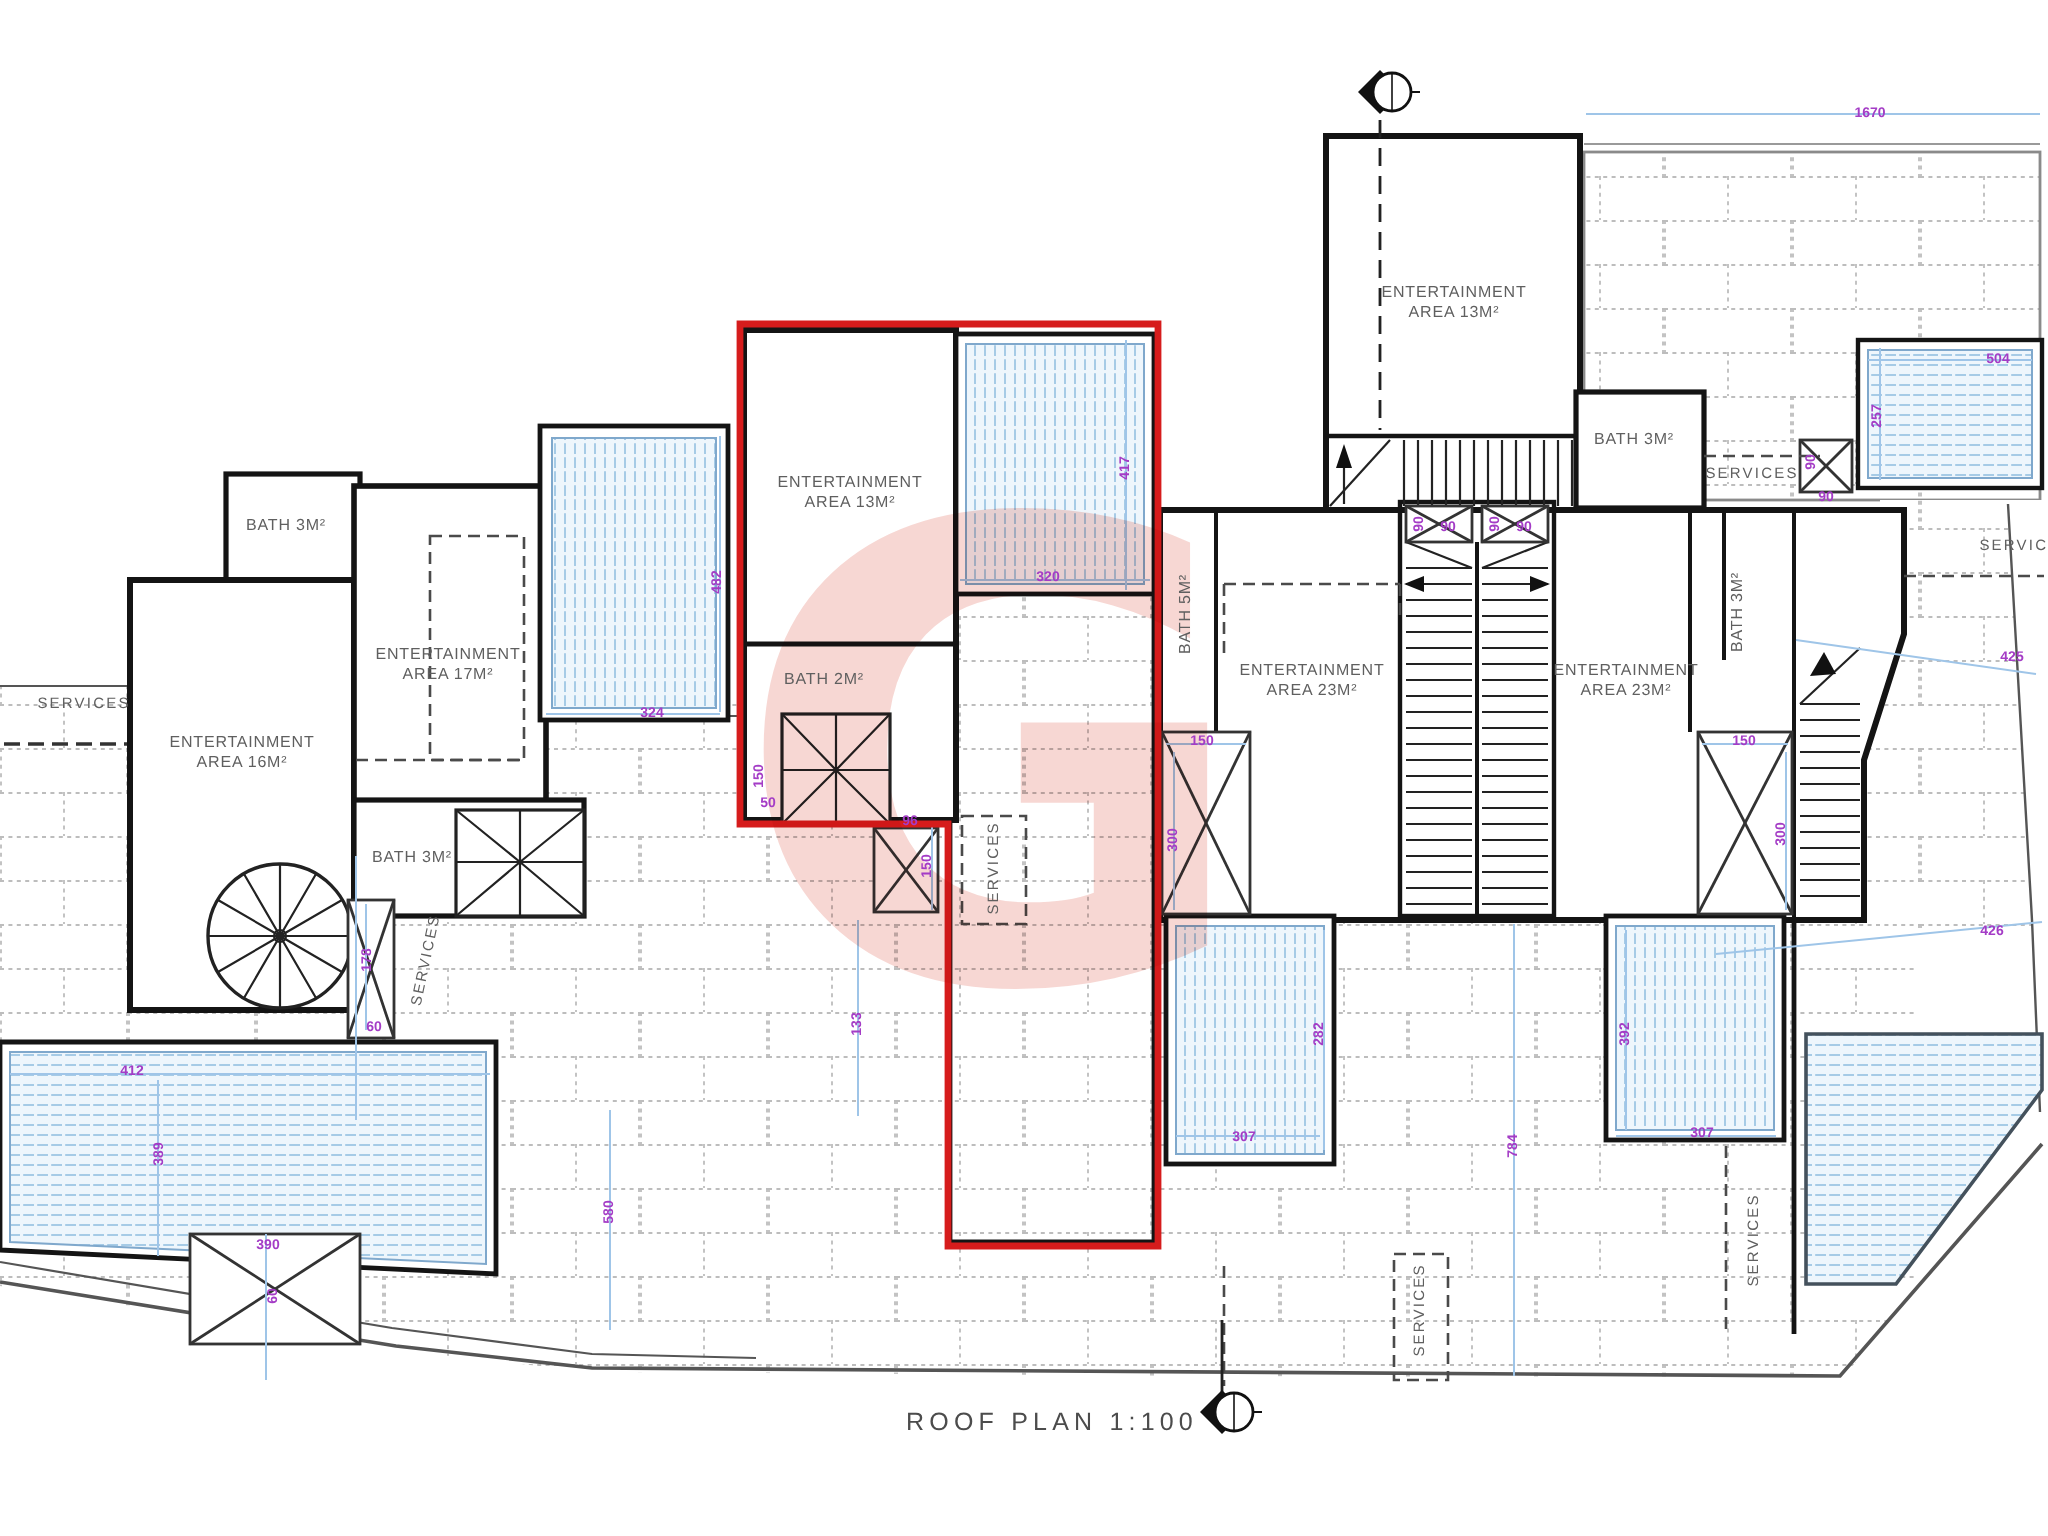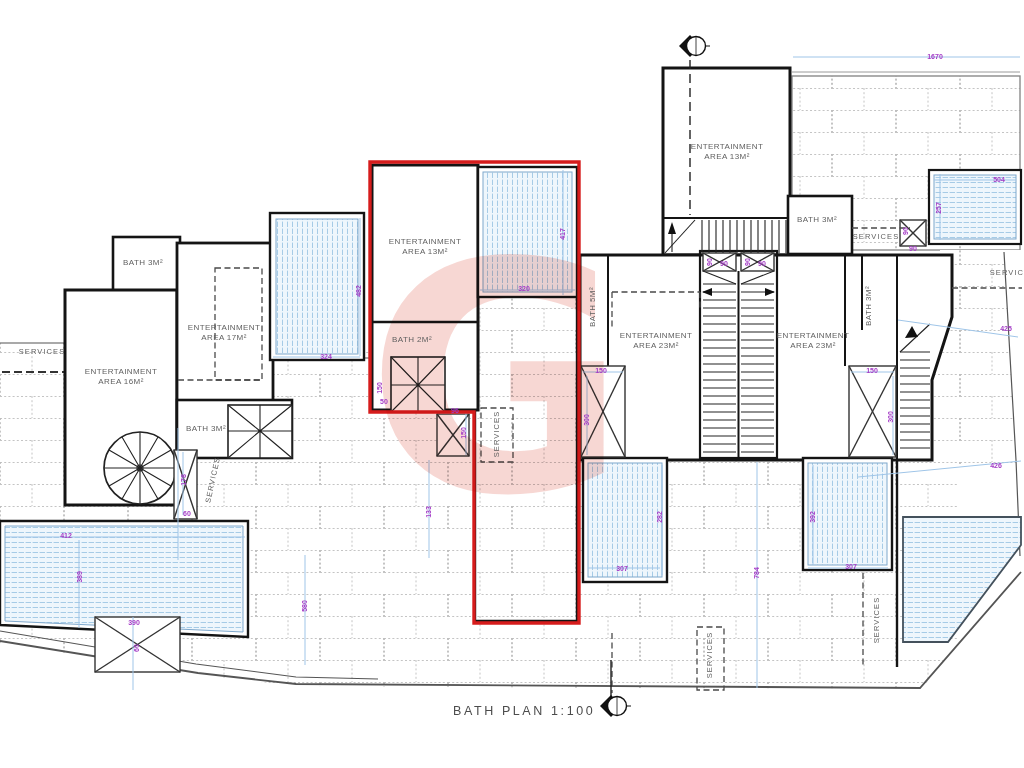--- a/index.html
+++ b/index.html
@@ -309,15 +309,15 @@
       <span class="lbl dim" style="left: 464px; top: 433px; transform: translate(-50%, -50%) rotate(-90deg);">150</span>
       <span class="lbl dim" style="left: 429px; top: 512px; transform: translate(-50%, -50%) rotate(-90deg);">133</span>
       <span class="lbl dim" style="left: 305px; top: 606px; transform: translate(-50%, -50%) rotate(-90deg);">580</span>
       <span class="lbl dim" style="left: 660px; top: 517px; transform: translate(-50%, -50%) rotate(-90deg);">282</span>
       <span class="lbl dim" style="left: 622px; top: 569px;">307</span>
       <span class="lbl dim" style="left: 813px; top: 517px; transform: translate(-50%, -50%) rotate(-90deg);">392</span>
       <span class="lbl dim" style="left: 851px; top: 567px;">307</span>
       <span class="lbl dim" style="left: 757px; top: 573px; transform: translate(-50%, -50%) rotate(-90deg);">784</span>
     </div>
 
-<div id="plan-title">BATH PLAN 1:100</div>
+<div id="plan-title">ROOF PLAN 1:100</div>
 
 </div>
 
 </body></html>

